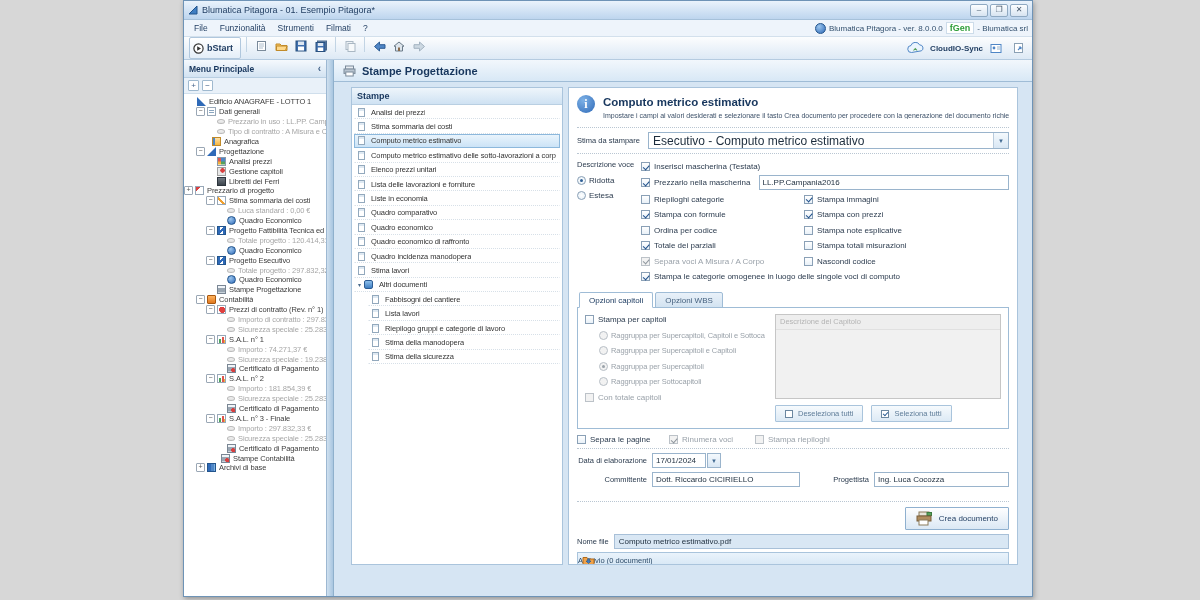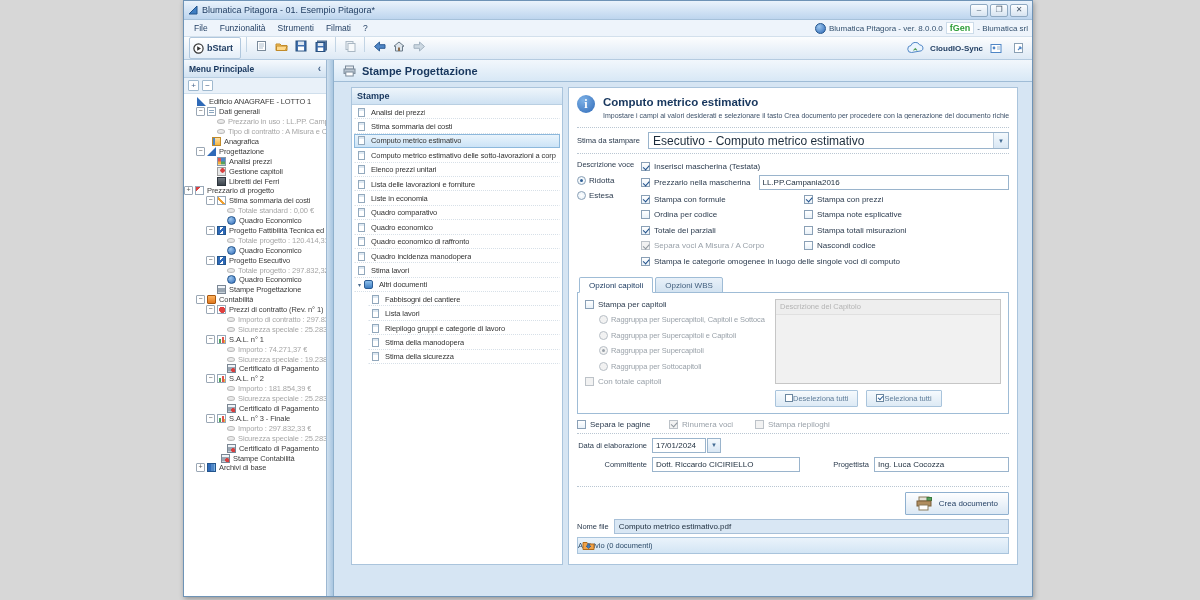--- a/index.html
+++ b/index.html
@@ -165,21 +165,21 @@
   .tabpanel{border:1px solid #9fbcd6;padding:6px 7px;display:flex;gap:10px;height:122px;background:#fff;box-sizing:border-box}
   .cap-left{width:180px;flex:none;overflow:hidden}
   .cap-left .chk-row{margin:1px 0 6px}
   .cap-left .radio{margin:6.5px 0 6.5px 14px}
   .cap-left .rtxt{font-size:7.5px;letter-spacing:-0.1px}
   .cap-totale{margin-top:12px}
   .cap-right{flex:1;display:flex;flex-direction:column;min-width:0}
   .listbox{flex:1;background:#f1f1f1;border:1px solid #c6c6c6;font-size:7.5px;color:#b4b4b4;overflow:hidden}
   .lb-head{height:12px;border-bottom:1px solid #e0e0e0;padding:2px 4px 0;background:#eee;white-space:nowrap}
   .cap-btns{display:flex;gap:8px;padding:6px 0 0}
-  .cap-btn{display:flex;align-items:center;height:17px;padding:0 9px;border:1px solid #a9c4dc;border-radius:1px;
+  .cap-btn{display:flex;align-items:center;gap:5px;height:17px;padding:0 9px;border:1px solid #a9c4dc;border-radius:1px;
     background:linear-gradient(#f6fafd,#ddeaf5);font-size:7.5px;color:#5f7d99;cursor:default;font-family:inherit}
   .mini-box{width:8px;height:8px;border:1px solid #6b87a0;background:#fff;position:relative;flex:none;box-sizing:border-box}
   .mini-box.on::after{content:"";position:absolute;left:1px;top:1px;width:4px;height:2px;
     border-left:1.3px solid #2e5f96;border-bottom:1.3px solid #2e5f96;transform:rotate(-48deg)}
 
   .bottom-checks{display:flex;margin:6px 0 2px;align-items:center}
   .bottom-checks .chk:nth-child(1){width:92px;flex:none}
   .bottom-checks .chk:nth-child(2){width:86px;flex:none}
 
   .date-field{width:46px;height:13px;border:1px solid #9ab4cc;font-size:8px;padding:0 3px;display:flex;align-items:center;color:#1c2c3c}
@@ -379,21 +379,21 @@
               <span class="tl">Prezzario di progetto</span>
             </div>
             <div class="tree-row" style="padding-left: 22px;">
               <span class="exp">−</span>
               <span class="ti ti-pencil"></span>
               <span class="tl">Stima sommaria dei costi</span>
             </div>
             <div class="tree-row gray" style="padding-left: 32px;">
               <span class="exp blank"></span>
               <span class="ti ti-oval"></span>
-              <span class="tl">Totale standard : 0,00 €</span>
+              <span class="tl">Luca standard : 0,00 €</span>
             </div>
             <div class="tree-row" style="padding-left: 32px;">
               <span class="exp blank"></span>
               <span class="ti ti-globe"></span>
               <span class="tl">Quadro Economico</span>
             </div>
             <div class="tree-row" style="padding-left: 22px;">
               <span class="exp">−</span>
               <span class="ti ti-ndoc"></span>
               <span class="tl">Progetto Fattibilità Tecnica ed economica</span>
@@ -656,20 +656,30 @@
                     </label>
                   </div>
                 <div class="chk-row" id="chk-prezzario">
                     <label class="chk">
                       <span class="box on"></span>
                       <span class="ctxt">Prezzario nella mascherina</span>
                     </label>
                     <input class="prezzario-input" value="LL.PP.Campania2016" style="">
                   </div>
                 <div id="chk-grid">
+                    <div class="chk-pair">
+                      <div class="cell"><label class="chk">
+                          <span class="box"></span>
+                          <span class="ctxt">Riepiloghi categorie</span>
+                        </label></div>
+                      <div class="cell c2"><label class="chk">
+                          <span class="box on"></span>
+                          <span class="ctxt">Stampa immagini</span>
+                        </label></div>
+                    </div>
                     <div class="chk-pair">
                       <div class="cell"><label class="chk">
                           <span class="box on"></span>
                           <span class="ctxt">Stampa con formule</span>
                         </label></div>
                       <div class="cell c2"><label class="chk">
                           <span class="box on"></span>
                           <span class="ctxt">Stampa con prezzi</span>
                         </label></div>
                     </div>

